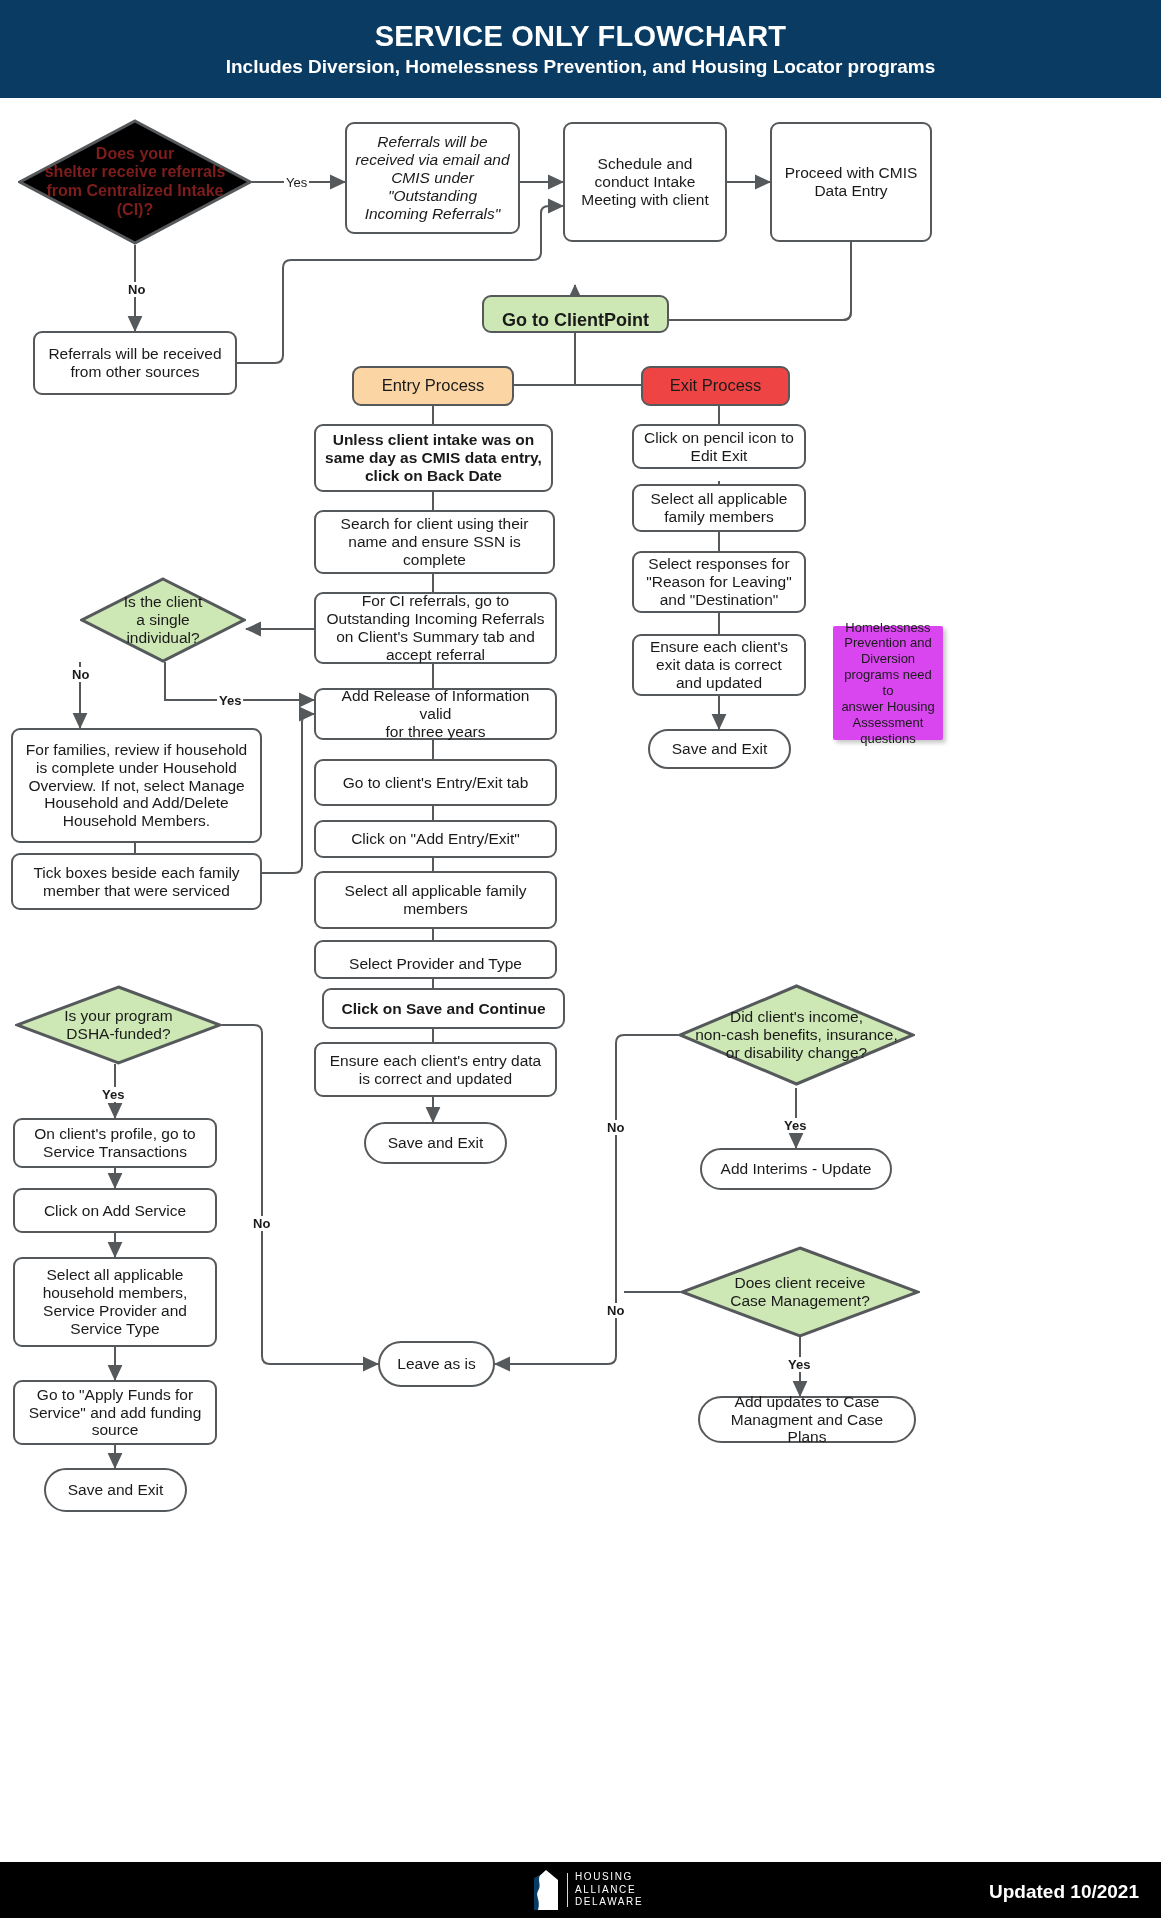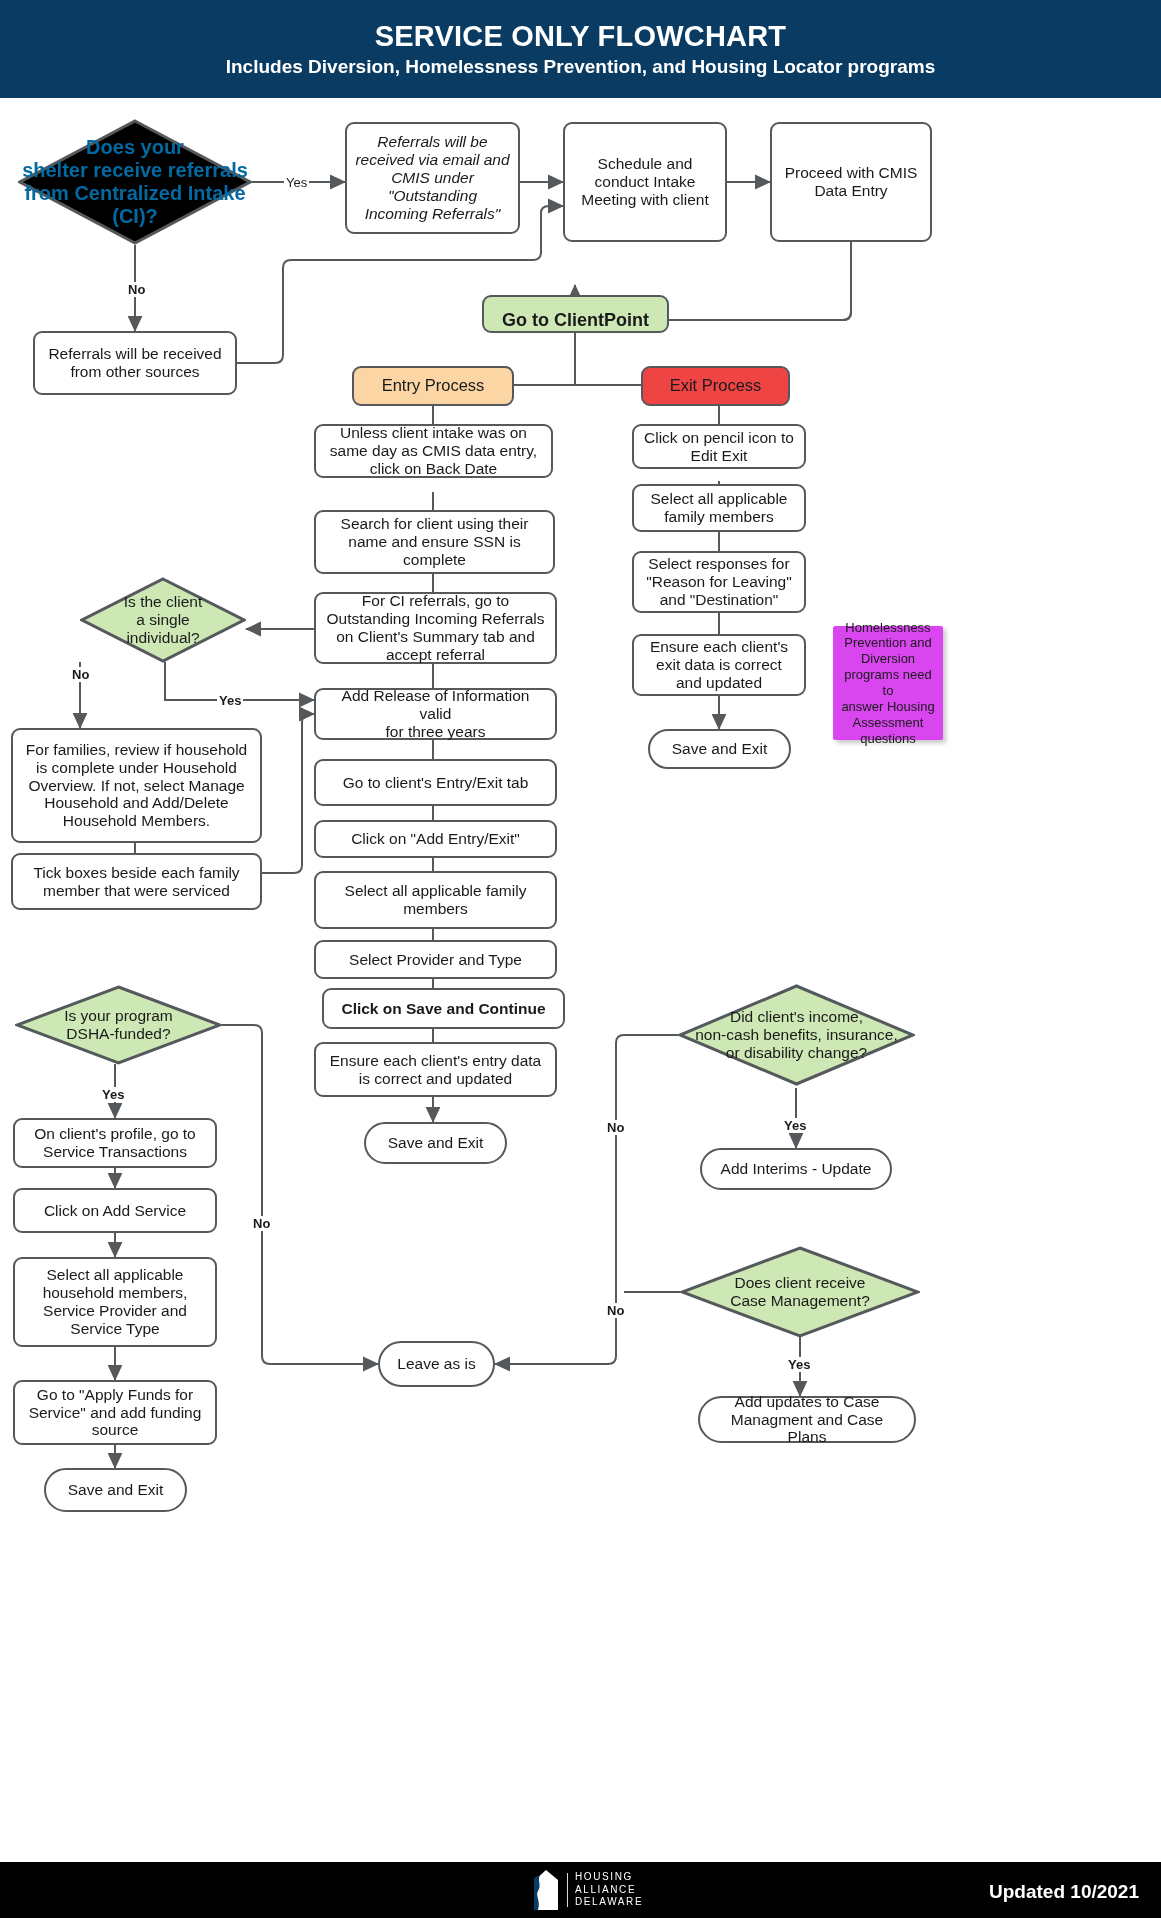--- a/index.html
+++ b/index.html
@@ -123,23 +123,23 @@
     justify-content: center;
     text-align: center;
     white-space: pre-line;
     line-height: 1.16;
     font-size: 15.5px;
     color: #1a1a1a;
   }
   .diamond-wrap svg { position: absolute; left: 0; top: 0; }
 
   .dark-diamond .dlabel {
-    color: #0369a1;
-    font-weight: bold;
-    font-size: 20px;
+    color: #7f1d1d;
+    font-weight: bold;
+    font-size: 16px;
   }
 
   .green-band {
     background: #cde8b4;
     border: 2.2px solid #55595c;
     border-radius: 9px;
     font-size: 18px;
     font-weight: bold;
   }
   .orange-band {
@@ -286,21 +286,21 @@
 
   <div class="node box" style="left:33px; top:331px; width:204px; height:64px;"><span>Referrals will be received
 from other sources</span></div>
 
   <div class="node green-band" style="left:482px; top:295px; width:187px; height:38px;align-items:flex-end;"><span>Go to ClientPoint</span></div>
 
   <div class="node orange-band" style="left:352px; top:366px; width:162px; height:40px;"><span>Entry Process</span></div>
 
   <div class="node red-band" style="left:641px; top:366px; width:149px; height:40px;"><span>Exit Process</span></div>
 
-  <div class="node box" style="left:314px; top:424px; width:239px; height:54px;"><span>Unless client intake was on
+  <div class="node box" style="left:314px; top:424px; width:239px; height:68px;font-weight:bold;"><span>Unless client intake was on
 same day as CMIS data entry,
 click on Back Date</span></div>
 
   <div class="node box" style="left:314px; top:510px; width:241px; height:64px;"><span>Search for client using their
 name and ensure SSN is
 complete</span></div>
 
   <div class="node box" style="left:314px; top:592px; width:243px; height:72px;"><span>For CI referrals, go to
 Outstanding Incoming Referrals
 on Client's Summary tab and
@@ -309,21 +309,21 @@
   <div class="node box" style="left:314px; top:688px; width:243px; height:52px;"><span>Add Release of Information valid
 for three years</span></div>
 
   <div class="node box" style="left:314px; top:759px; width:243px; height:47px;"><span>Go to client's Entry/Exit tab</span></div>
 
   <div class="node box" style="left:314px; top:820px; width:243px; height:38px;"><span>Click on "Add Entry/Exit"</span></div>
 
   <div class="node box" style="left:314px; top:871px; width:243px; height:58px;"><span>Select all applicable family
 members</span></div>
 
-  <div class="node box" style="left:314px; top:940px; width:243px; height:39px;"><span>Select Provider and Type</span></div>
+  <div class="node box" style="left:314px; top:940px; width:243px; height:39px;align-items:flex-end;"><span>Select Provider and Type</span></div>
 
   <div class="node box" style="left:322px; top:988px; width:243px; height:41px;font-weight:bold;"><span>Click on Save and Continue</span></div>
 
   <div class="node box" style="left:314px; top:1042px; width:243px; height:55px;"><span>Ensure each client's entry data
 is correct and updated</span></div>
 
   <div class="node pill" style="left:364px; top:1122px; width:143px; height:42px;"><span>Save and Exit</span></div>
 
   <div class="diamond-wrap" style="left:80px; top:577px; width:166px; height:86px;">
     <svg width="166" height="86" viewBox="0 0 166 86" xmlns="http://www.w3.org/2000/svg">

